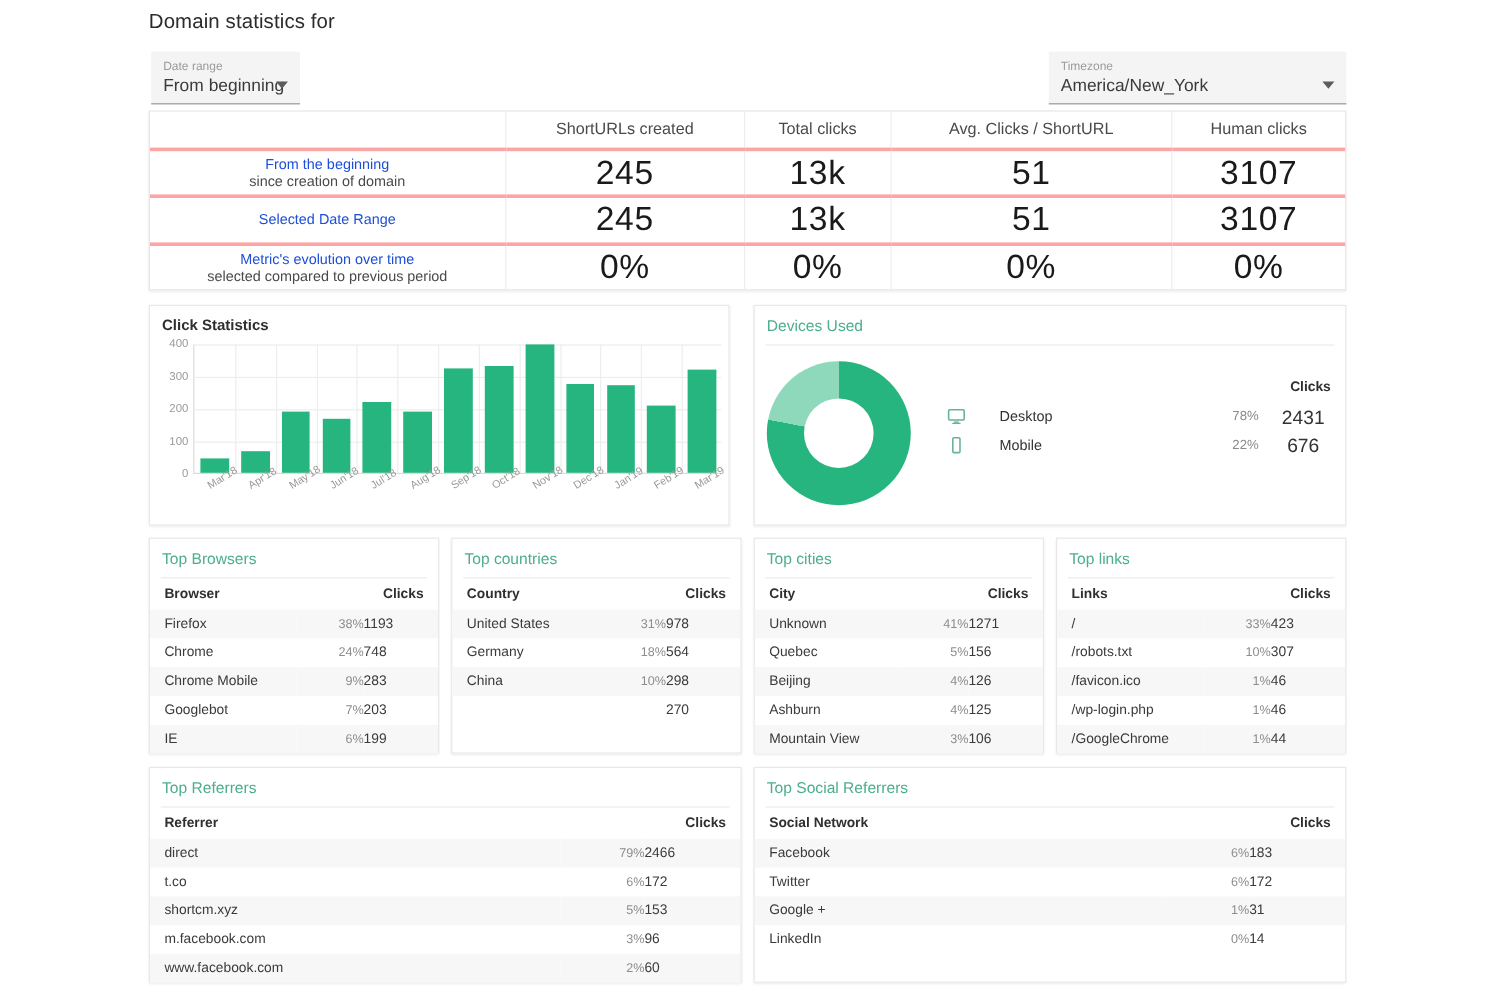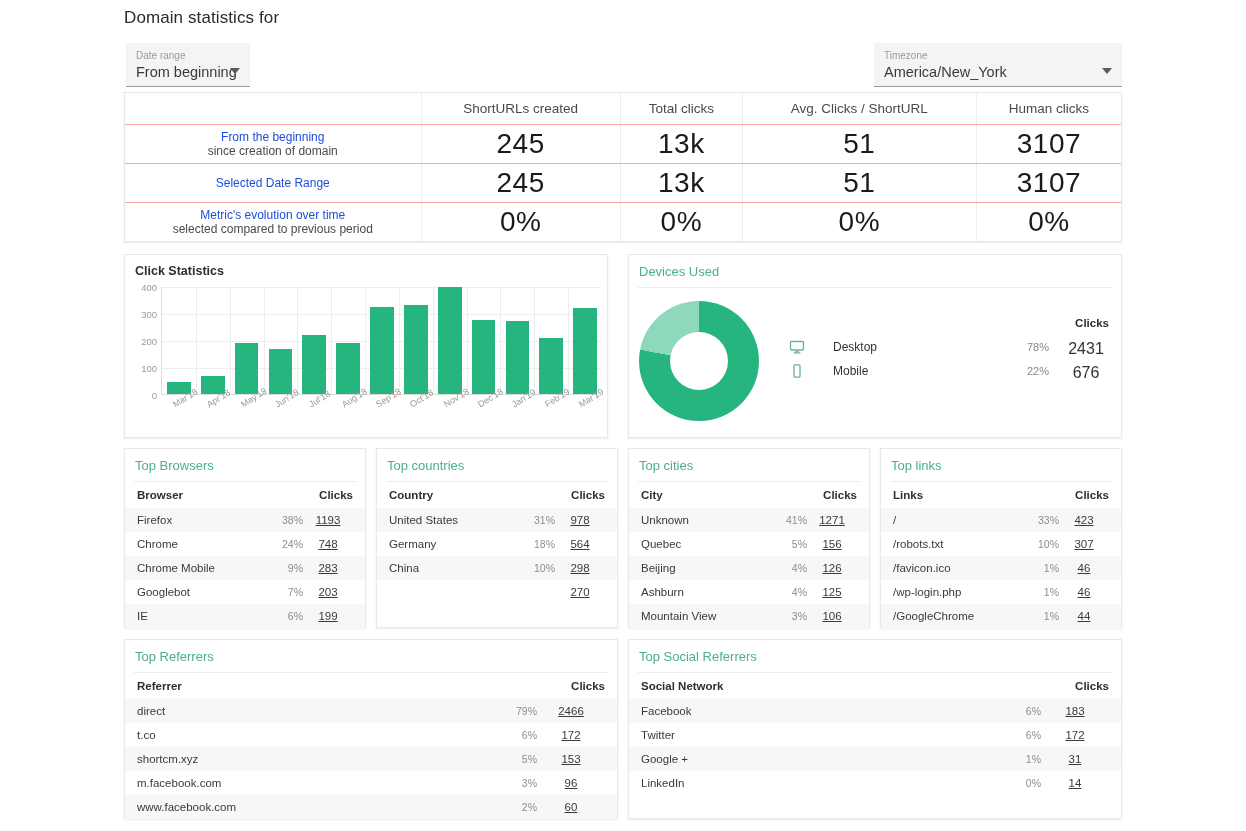--- a/index.html
+++ b/index.html
@@ -45,21 +45,21 @@
   .summary-card {
     position: absolute; left: 124px; top: 92px;
     width: 998px; height: 150px;
     background: #fff;
     border: 1px solid #e6e6e6;
     box-shadow: 0 1px 2px rgba(0,0,0,.08);
   }
   table.summary { width: 100%; height: 100%; border-collapse: collapse; }
   table.summary th, table.summary td {
     border-right: 1px solid #ededed;
-    border-bottom: 1px solid #fca5a5;
+    border-bottom: 3px solid #fca5a5;
     text-align: center;
     padding: 0 6px;
   }
   table.summary th:last-child, table.summary td:last-child { border-right: none; }
   table.summary tr:last-child td { border-bottom: none; }
   table.summary thead th {
     font-size: 13.5px; font-weight: 400; color: #4a4a4a; height: 31px;
   }
   table.summary thead th.blank { border-right: 1px solid #ededed; }
   td.rowlabel {
@@ -140,21 +140,21 @@
   table.stat { width: 100%; border-collapse: collapse; table-layout: fixed; }
   table.stat th {
     font-size: 11.5px; font-weight: bold; color: #2f2f2f;
     text-align: left; padding: 7px 0 7px 12px; height: 26px;
   }
   table.stat th.num { text-align: right; padding-right: 12px; padding-left: 0; }
   table.stat td {
     font-size: 11.5px; color: #3a3a3a; padding: 6px 0 6px 12px; height: 24px;
   }
   table.stat td.pct { text-align: right; color: #8d8d8d; font-size: 10.5px; padding-right: 0; padding-left: 0;}
-  table.stat td.num { text-align: center; padding-right: 12px; padding-left: 0; text-decoration: underline; }
+  table.stat td.num { text-align: left; padding-right: 12px; padding-left: 0; }
   table.stat tbody tr:nth-child(odd) { background: #f7f7f7; }
 
   #top-browsers-card  { left: 124px; top: 448px; width: 242px; height: 180px; }
   #top-countries-card { left: 376px; top: 448px; width: 242px; height: 180px; }
   #top-cities-card    { left: 628px; top: 448px; width: 242px; height: 180px; }
   #top-links-card     { left: 880px; top: 448px; width: 242px; height: 180px; }
   #top-referrers-card { left: 124px; top: 639px; width: 494px; height: 180px; }
   #top-social-card    { left: 628px; top: 639px; width: 494px; height: 180px; }
 </style>
 </head>

